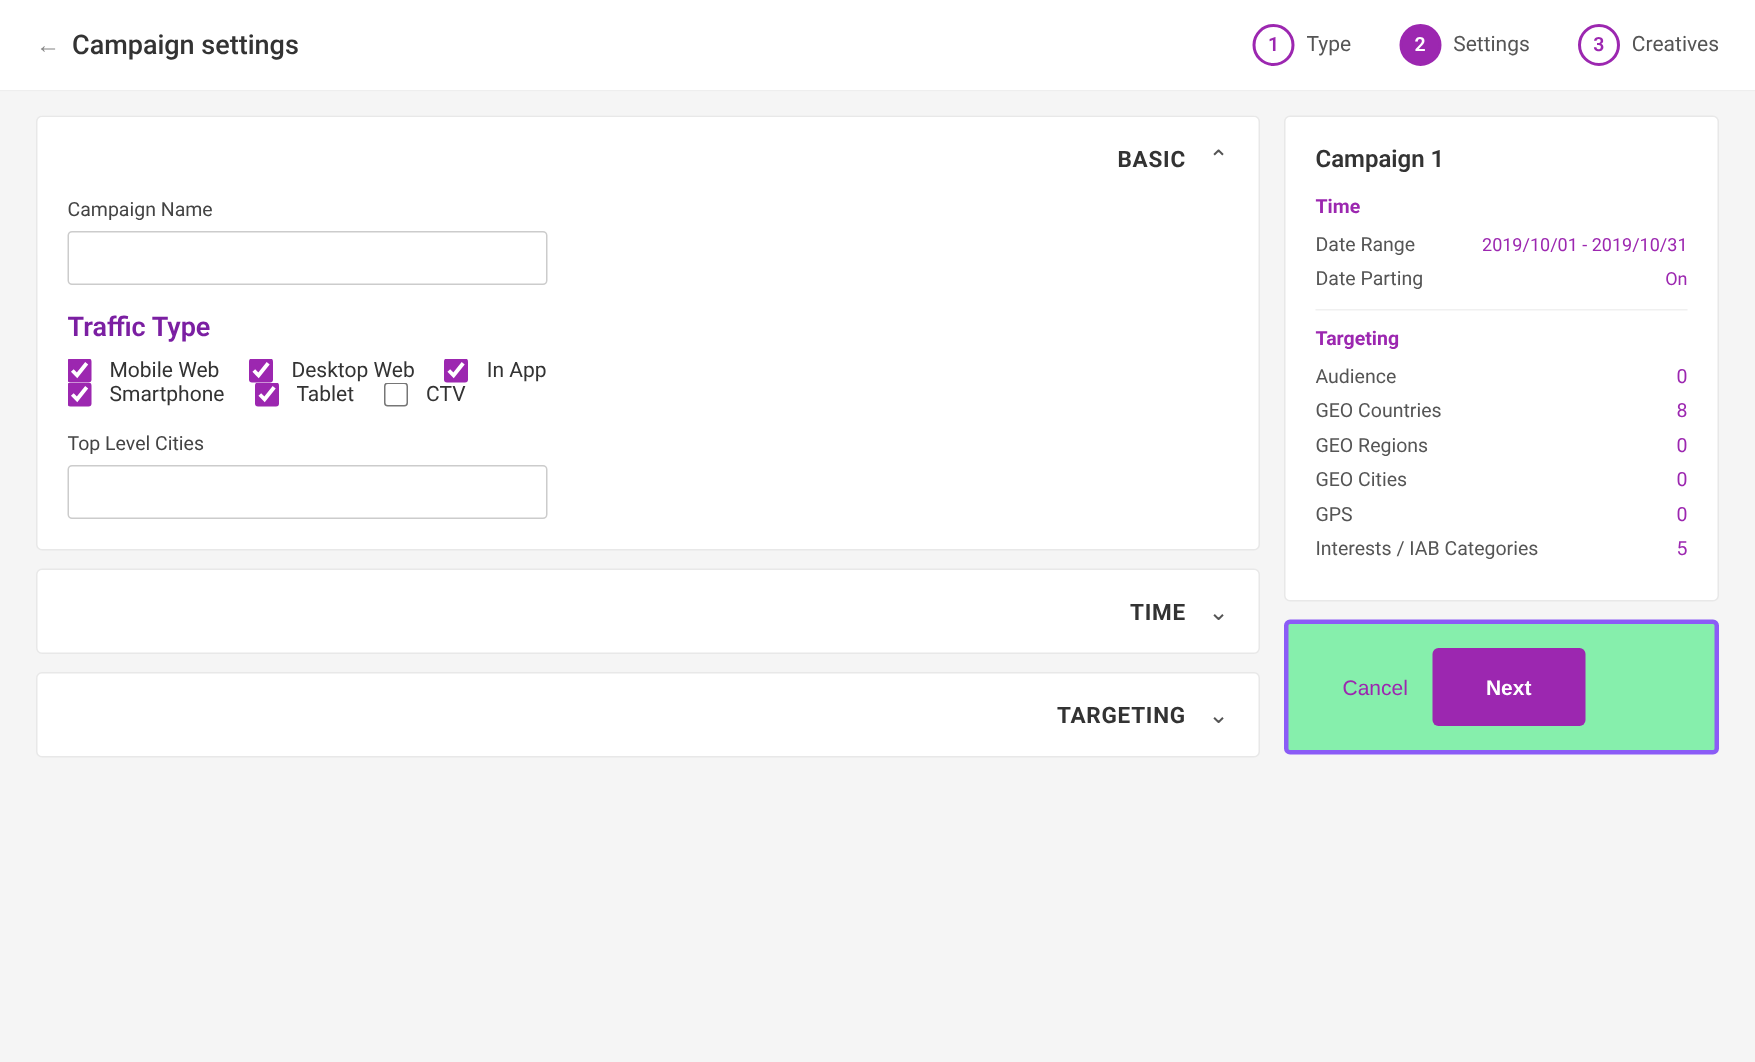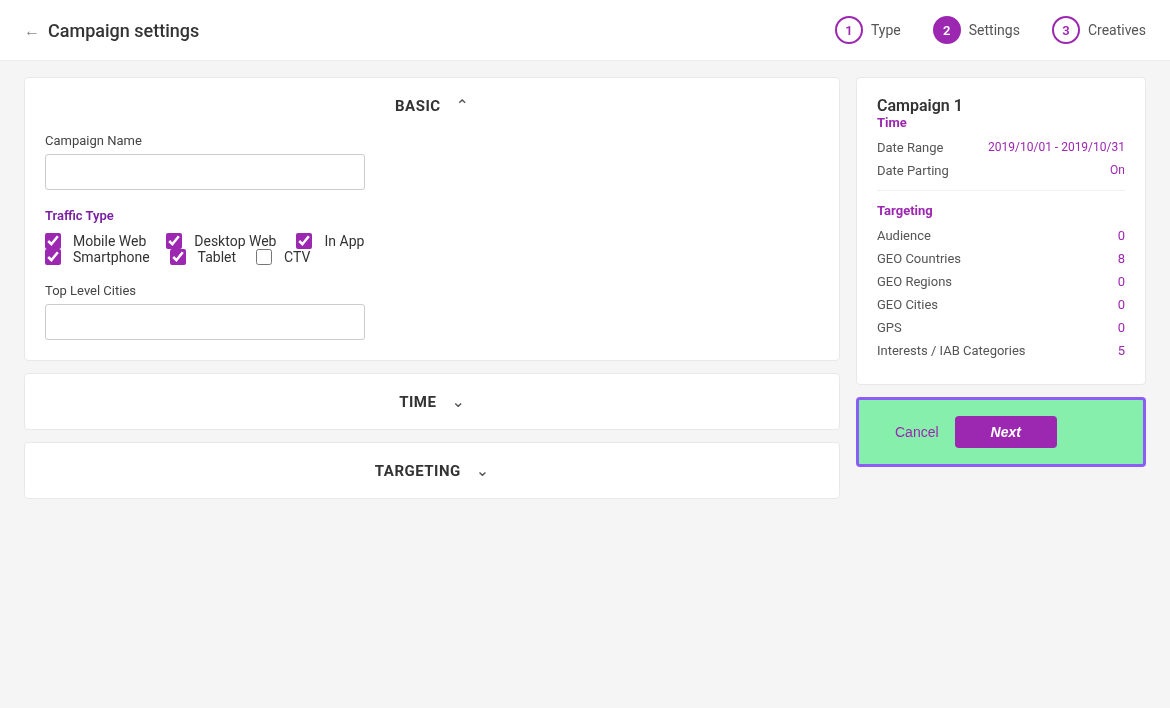--- a/index.html
+++ b/index.html
@@ -92,21 +92,21 @@
 
     .section-card {
       background: #fff;
       border: 1px solid #e8e8e8;
       border-radius: 4px;
     }
 
     .section-header {
       display: flex;
       align-items: center;
-      justify-content: center;
+      justify-content: flex-end;
       padding: 18px 20px;
       gap: 15px;
     }
     .section-title {
       font-size: 15px;
       font-weight: 700;
       color: #333;
       letter-spacing: 0.5px;
     }
     .chevron-icon {
@@ -130,21 +130,21 @@
       width: 320px;
       height: 36px;
       border: 1px solid #ccc;
       border-radius: 3px;
       padding: 0 10px;
       font-size: 13px;
       outline: none;
     }
 
     .traffic-type-label {
-      font-size: 13px;
+      font-size: 18px;
       font-weight: 600;
       color: #7b1fa2;
       margin-top: 18px;
       margin-bottom: 10px;
     }
 
     .checkbox-group {
       display: flex;
       align-items: center;
       gap: 20px;
@@ -191,21 +191,21 @@
       background: #fff;
       border: 1px solid #e8e8e8;
       border-radius: 4px;
       padding: 18px 20px;
     }
 
     .campaign-name-title {
       font-size: 16px;
       font-weight: 600;
       color: #333;
-      margin-bottom: 0;
+      margin-bottom: 16px;
     }
 
     .summary-section-title {
       font-size: 13px;
       font-weight: 700;
       color: #9c27b0;
       margin-bottom: 10px;
     }
 
     .summary-row {
@@ -249,25 +249,24 @@
       font-size: 14px;
       cursor: pointer;
       padding: 8px 16px;
     }
 
     .next-btn {
       background: #9c27b0;
       color: #fff;
       border: none;
       border-radius: 4px;
-      padding: 8px 36px;
+      padding: 18px 36px;
       font-size: 14px;
       font-weight: 600;
       cursor: pointer;
-      font-style: italic;
     }
   </style>
 </head>
 <body>
 
 <div class="header">
   <div class="header-left">
     <span class="back-btn">←</span>
     <span class="page-title">Campaign settings</span>
   </div>

